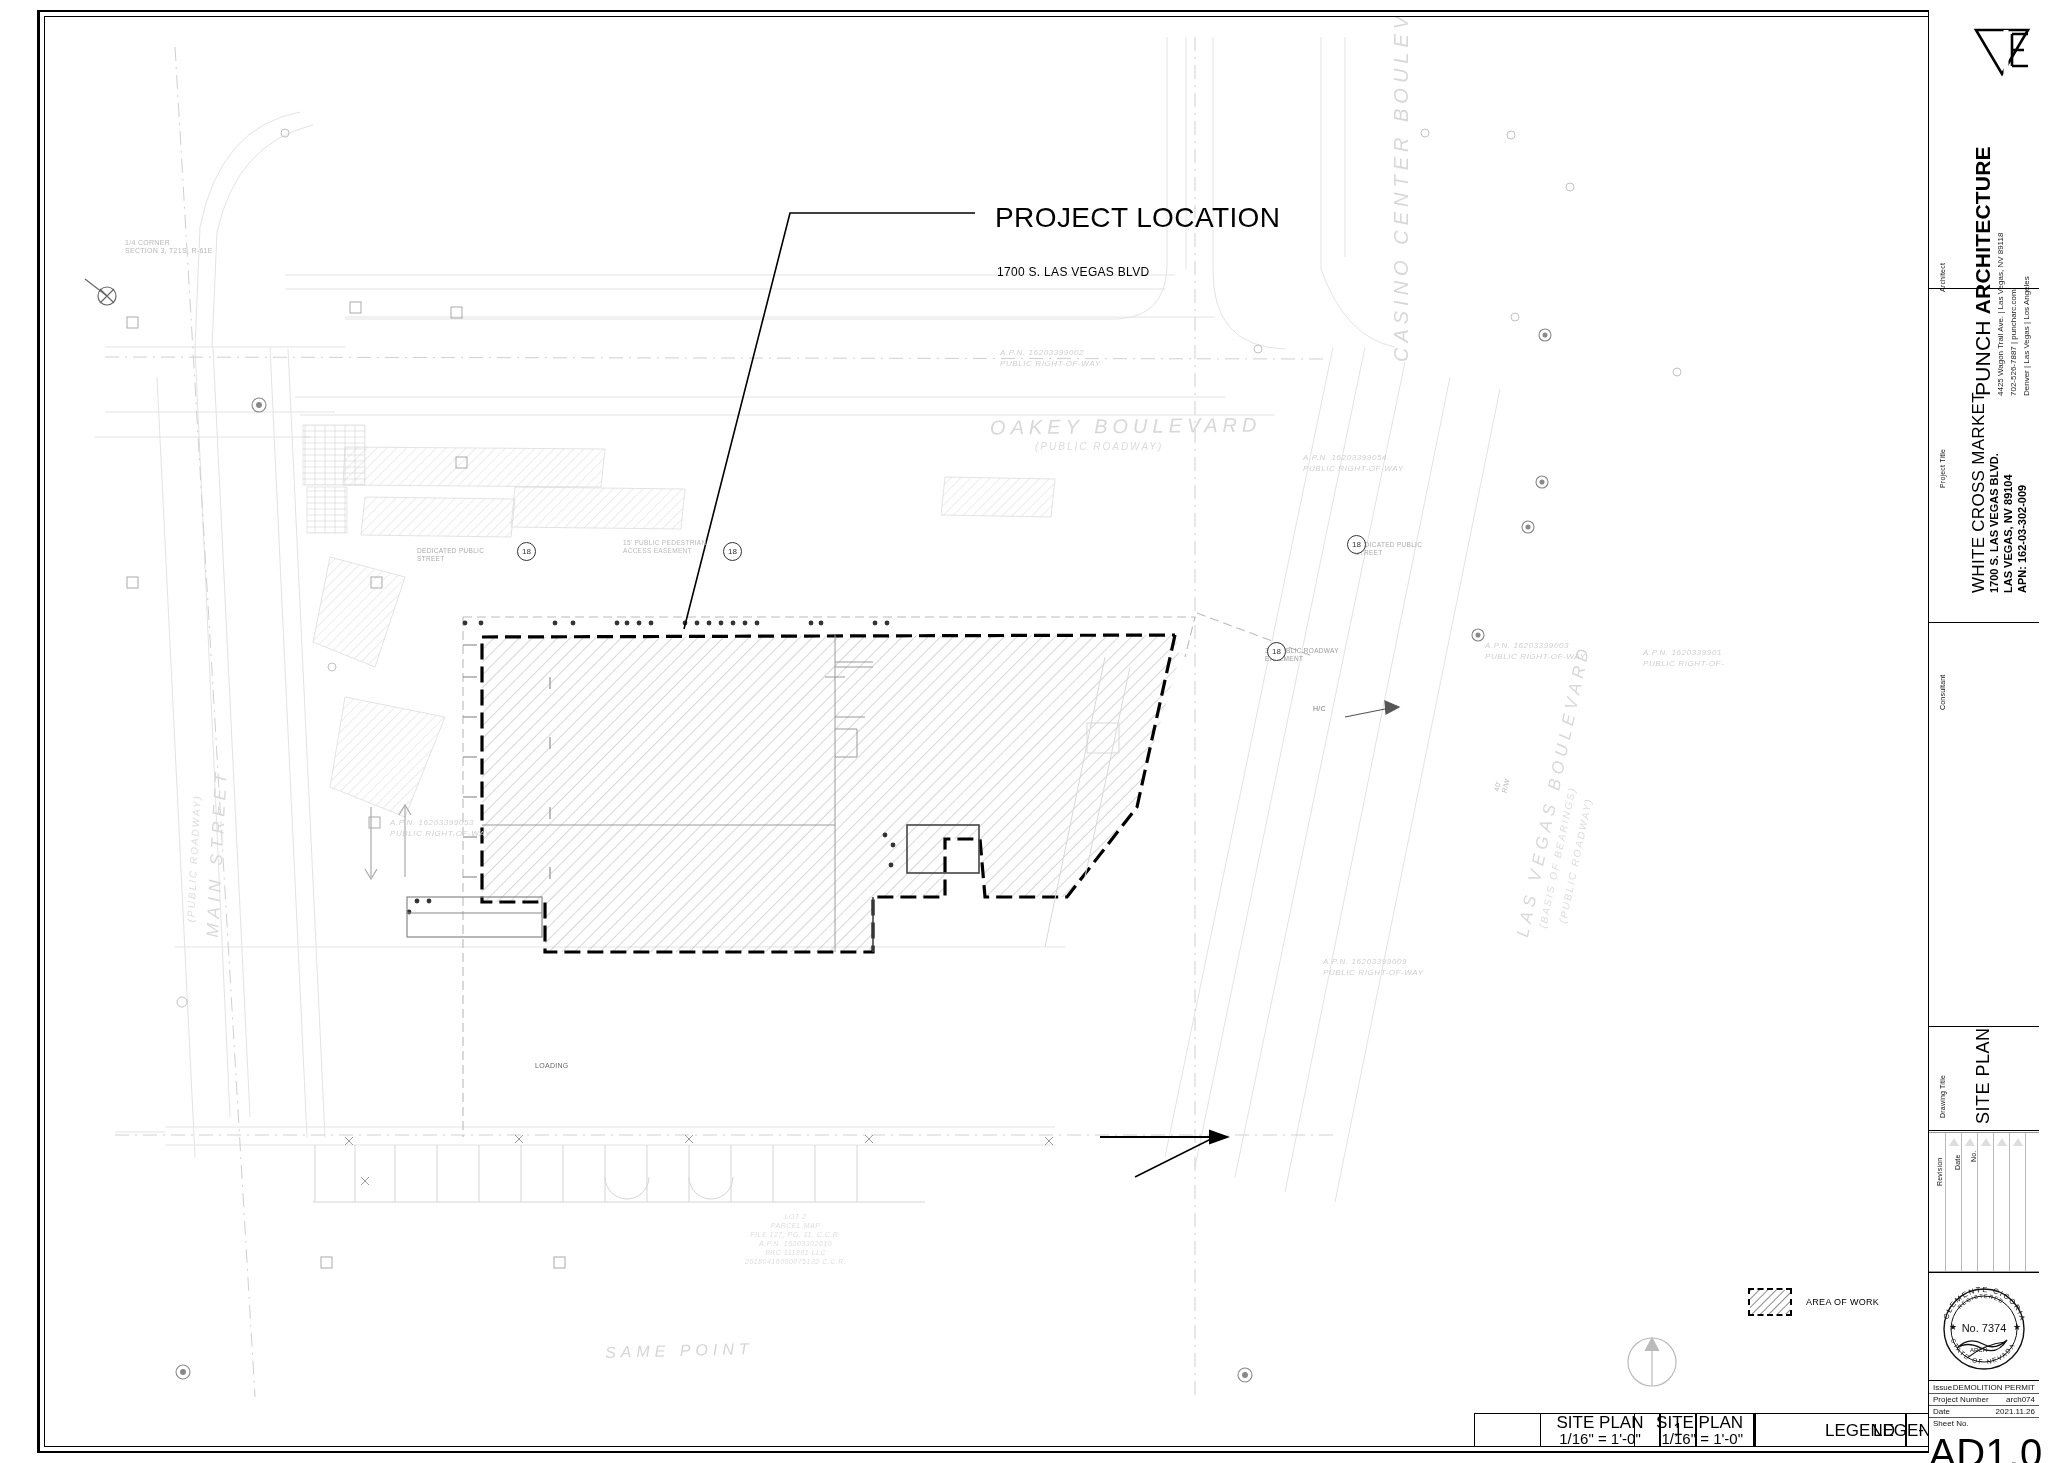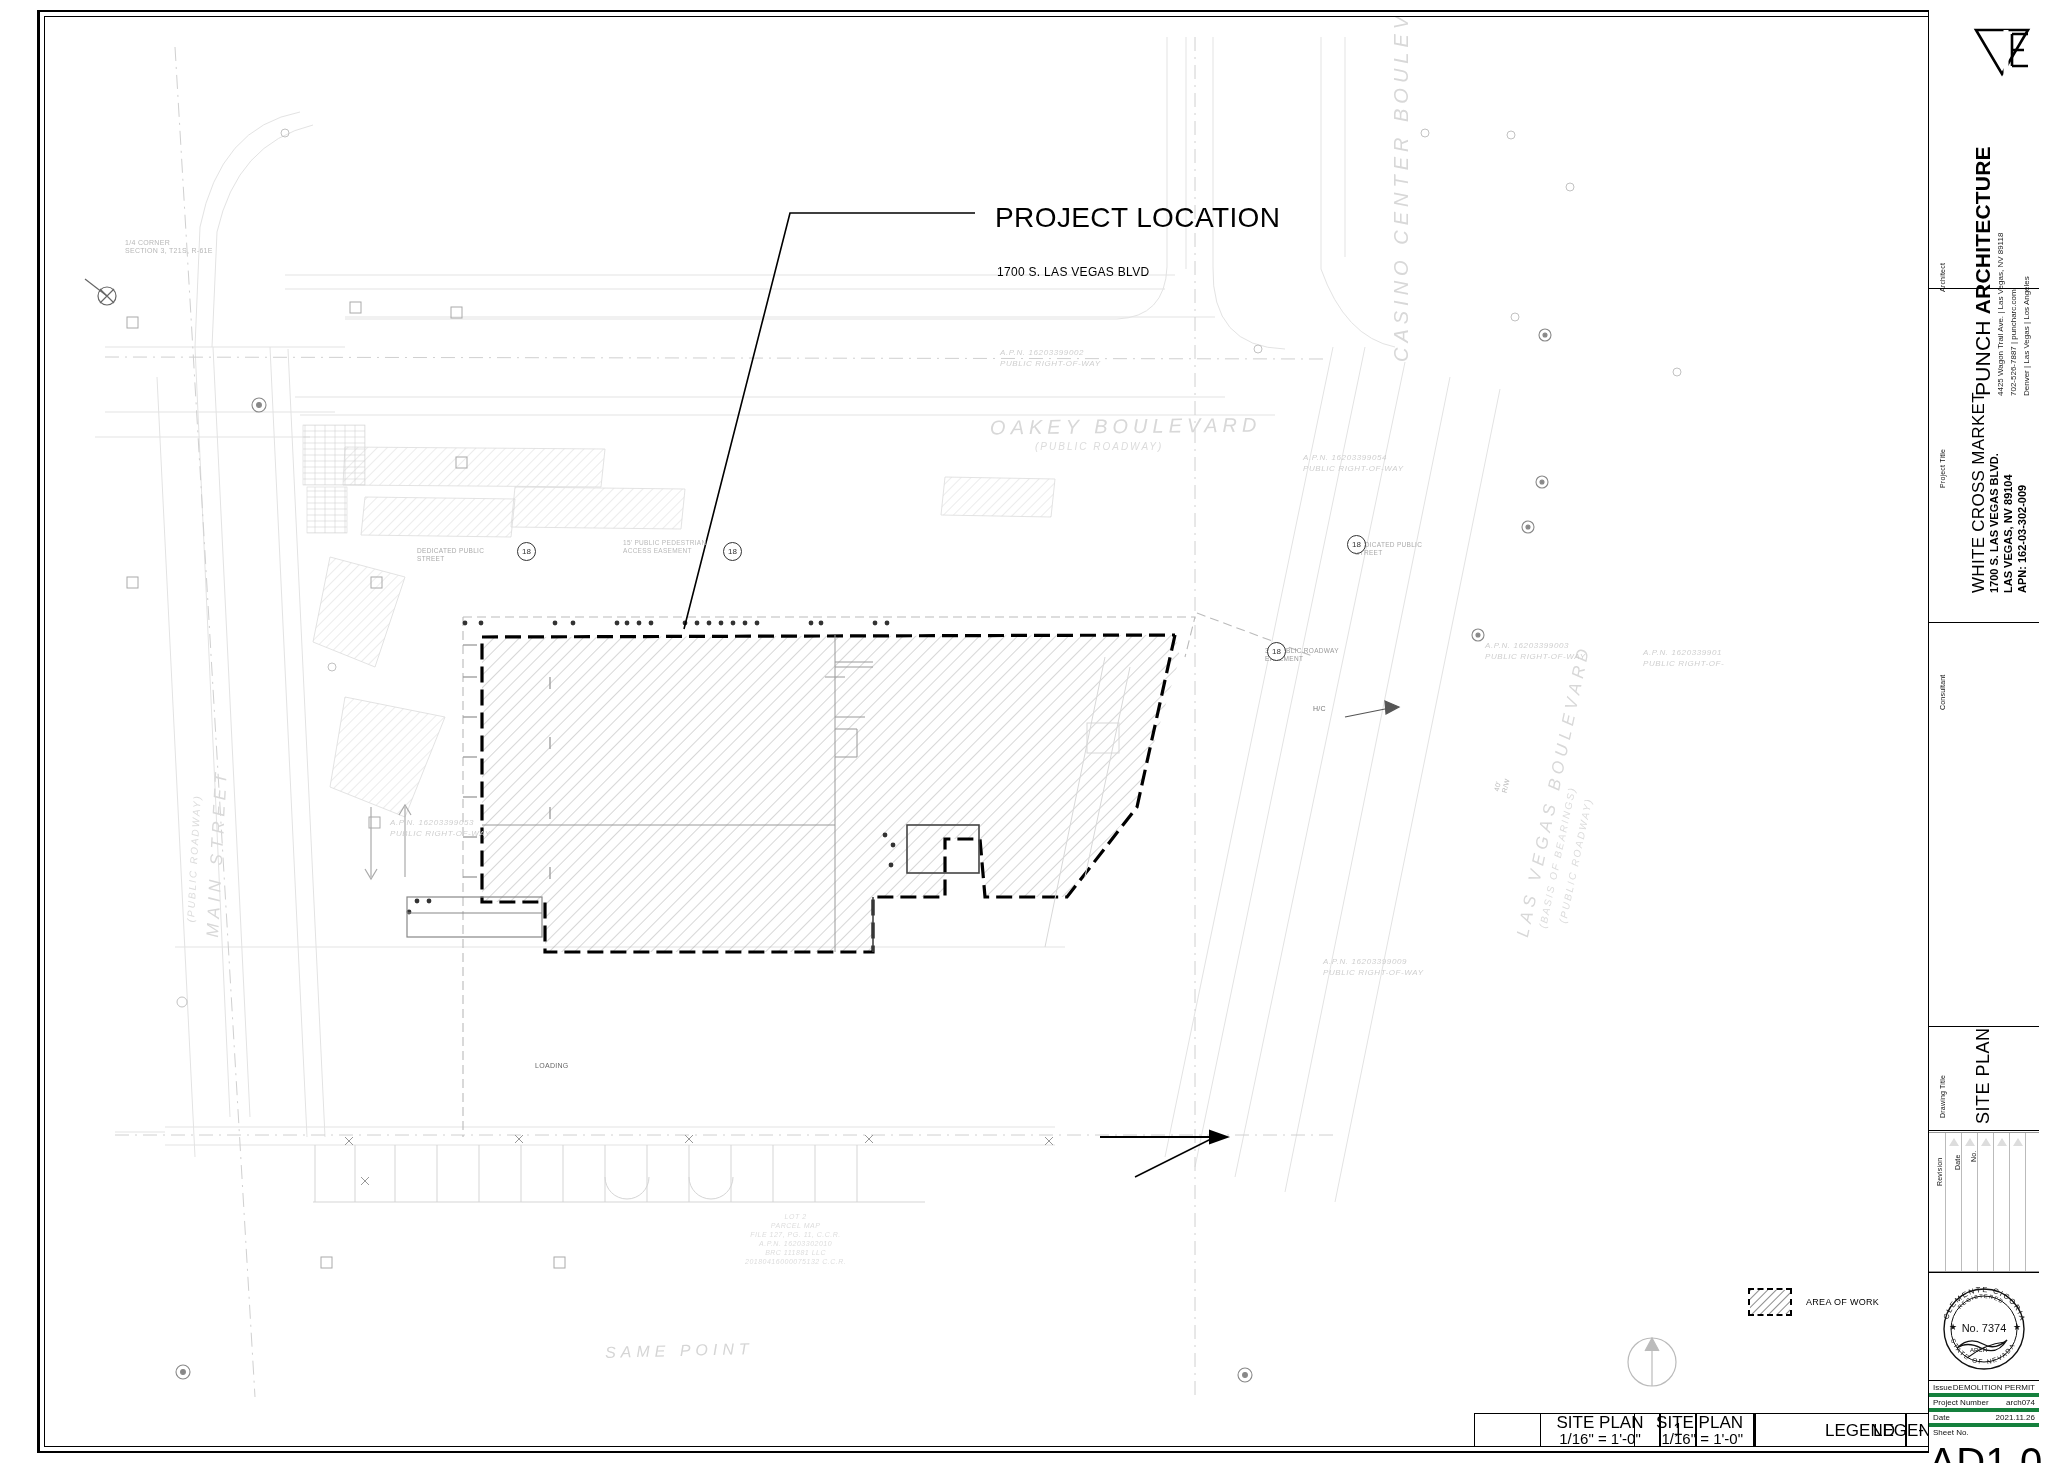--- a/index.html
+++ b/index.html
@@ -46,21 +46,21 @@
   .revgrid .v{position:absolute;top:0;bottom:0;width:1px;background:#bbb;}
   .revgrid .h{position:absolute;left:0;right:0;height:1px;background:#999;}
   .revtri{position:absolute;width:0;height:0;border-left:5px solid transparent;
       border-right:5px solid transparent;border-bottom:8px solid #ddd;}
 
   
   .stamp{position:absolute;left:8px;top:6px;width:94px;height:94px;}
 
   
   .issue-row{display:flex;justify-content:space-between;font-size:8px;
-      border-bottom:4px solid #15803d;padding:1px 4px 1px 4px;color:#111;}
+      border-bottom:1px solid #15803d;padding:1px 4px 1px 4px;color:#111;}
   .issue-row .k{text-align:left;}
   .issue-row .v{text-align:right;font-weight:400;}
   .sheetno{font-size:40px;text-align:center;letter-spacing:.5px;line-height:48px;}
 
   
   .botbar{position:absolute;left:44px;bottom:16px;height:34px;}
   .cell{position:absolute;border:1px solid #000;box-sizing:border-box;height:34px;
         display:flex;align-items:center;justify-content:center;}
   .cell.r{justify-content:flex-end;padding-right:10px;}
   .viewname{font-size:17px;line-height:17px;text-align:right;}

